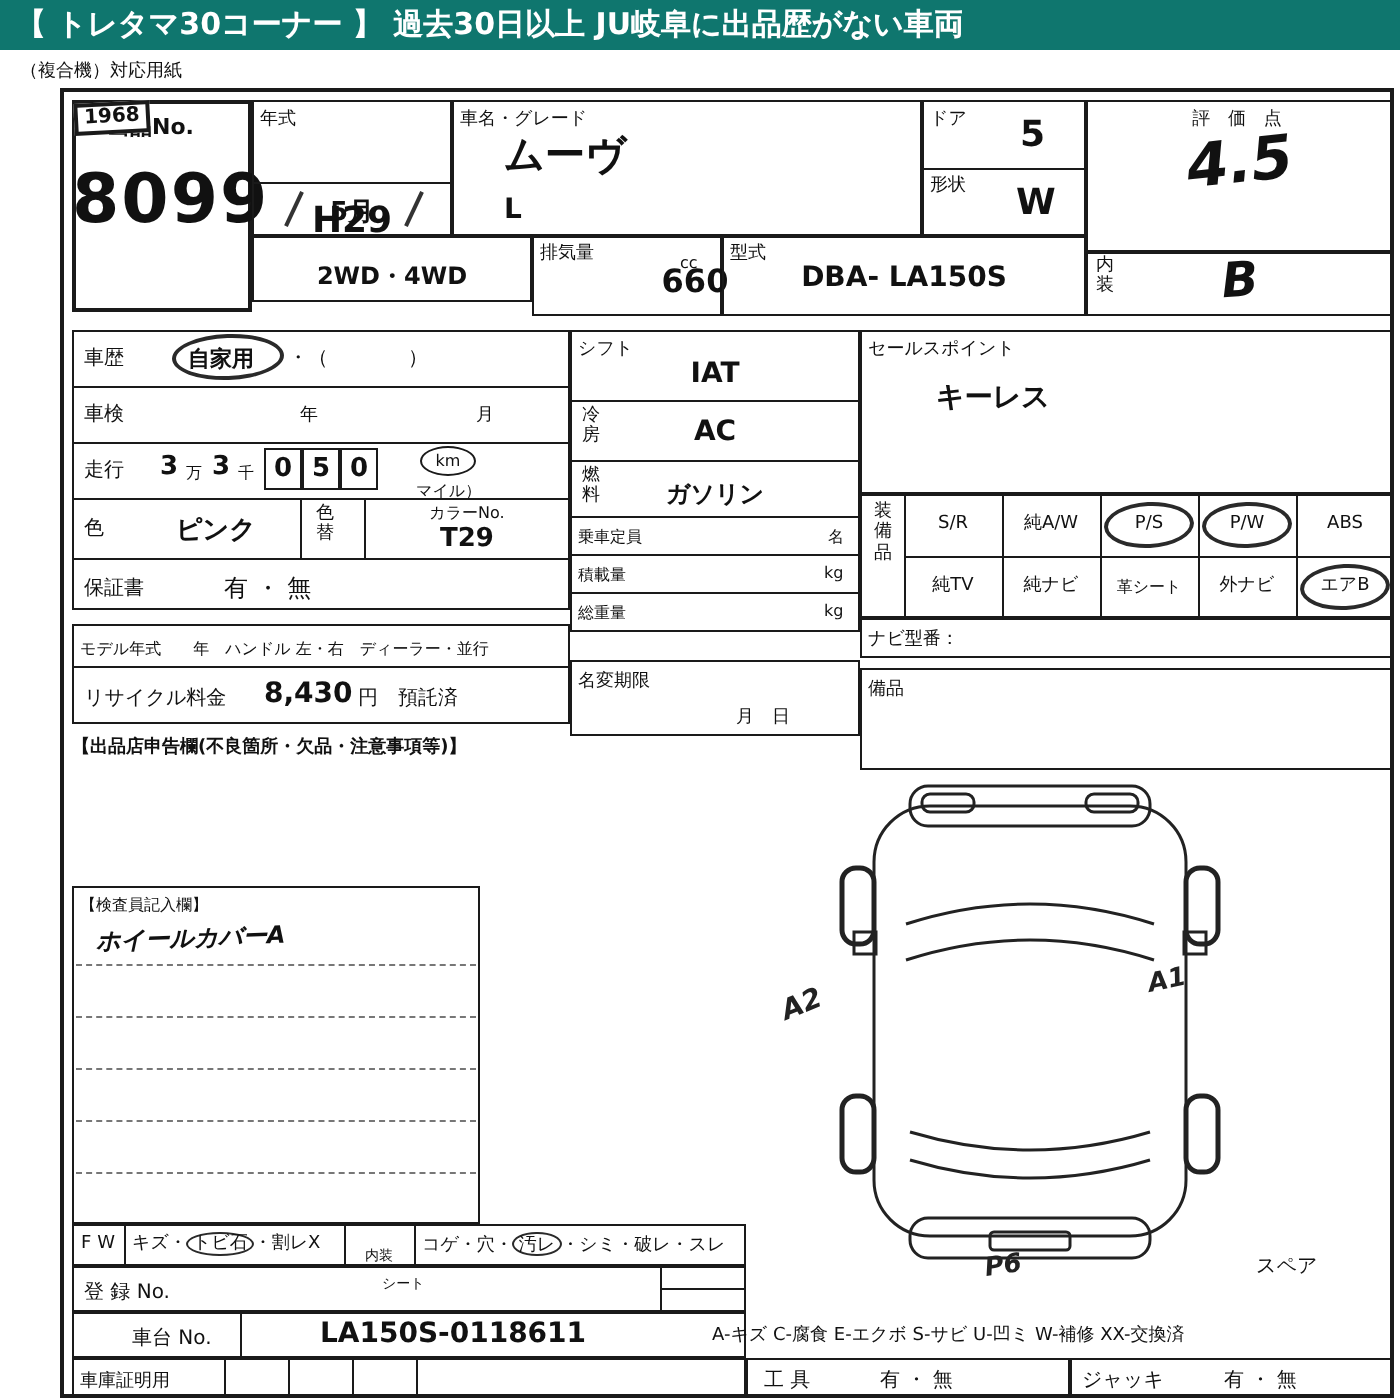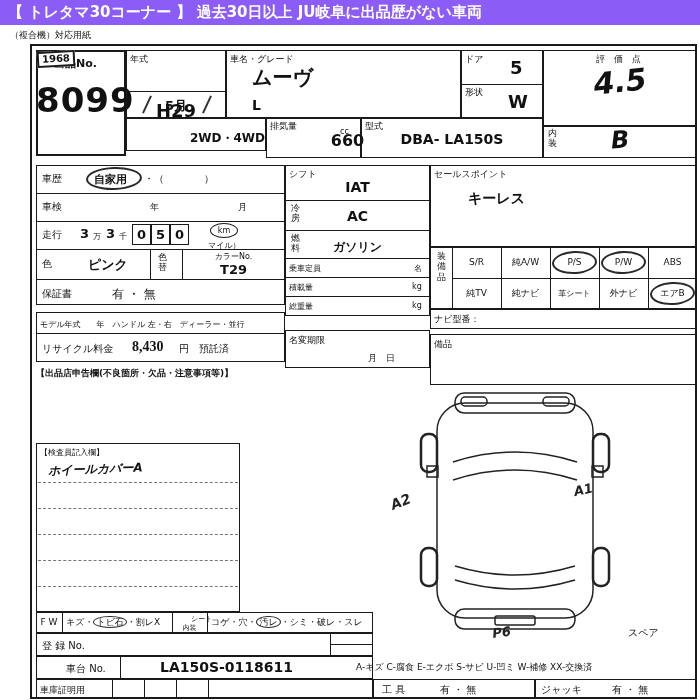--- a/index.html
+++ b/index.html
@@ -16,21 +16,21 @@
   .oval{position:absolute;border:2px solid #2a2a2a;border-radius:50%;}
   .circ{border:1.5px solid #2a2a2a;border-radius:50%;padding:0 2px;}
   .ctr{text-align:center;}
   .f7{font-size:7px;}.f8{font-size:8px;}.f9{font-size:9px;}.f10{font-size:10px;}
   .f11{font-size:11px;}.f12{font-size:12px;}.f13{font-size:13px;}.f14{font-size:14px;}
   .f15{font-size:16px;margin-left:44px;}.f18{font-size:18px;}.f20{font-size:20px;}
 </style>
 </head>
 <body>
 
-<div class="t" style="left:0;top:0;width:700px;height:25px;background:#8b5cf6;color:#fff;font-size:15px;font-weight:bold;line-height:25px;padding-left:8px;">【 トレタマ30コーナー 】 過去30日以上 JU岐阜に出品歴がない車両</div>
+<div class="t" style="left:0;top:0;width:700px;height:25px;background:#0f766e;color:#fff;font-size:15px;font-weight:bold;line-height:25px;padding-left:8px;">【 トレタマ30コーナー 】 過去30日以上 JU岐阜に出品歴がない車両</div>
 <div class="t f9" style="left:10px;top:29px;">（複合機）対応用紙</div>
 
 <div class="c" style="left:30px;top:44px;width:667px;height:655px;border-width:2px;"></div>
 
 <div class="c" style="left:36px;top:50px;width:90px;height:106px;border-width:2px;"></div>
 <div class="t f11 b" style="left:54px;top:56px;">出品No.</div>
 <div class="c f10 b ctr" style="left:37px;top:51px;width:38px;height:16px;border-width:2px;line-height:12px;background:#fff;transform:rotate(-3deg);z-index:3;">1968</div>
 <div class="t b ctr" style="left:36px;top:80px;width:90px;font-size:34px;letter-spacing:1px;">8099</div>
 
 <div class="c" style="left:126px;top:50px;width:100px;height:68px;"></div>
@@ -50,21 +50,21 @@
 <div class="t f9" style="left:465px;top:53px;">ドア</div>
 <div class="t f18 b" style="left:510px;top:57px;">5</div>
 <div class="ln" style="left:461px;top:84px;width:82px;height:1px;"></div>
 <div class="t f9" style="left:465px;top:86px;">形状</div>
 <div class="t f18 b" style="left:508px;top:91px;">W</div>
 
 <div class="c" style="left:543px;top:50px;width:154px;height:76px;"></div>
 <div class="t f9 ctr" style="left:543px;top:53px;width:154px;letter-spacing:3px;">評 価 点</div>
 <div class="t b hw ctr" style="left:543px;top:64px;width:154px;font-size:30px;transform:rotate(-6deg);">4.5</div>
 
-<div class="c f12 b ctr" style="left:126px;top:118px;width:140px;height:33px;line-height:38px;text-align:right;">2WD・4WD</div>
+<div class="c f12 b ctr" style="left:126px;top:118px;width:140px;height:33px;line-height:38px;">2WD・4WD</div>
 <div class="c" style="left:266px;top:118px;width:95px;height:40px;"></div>
 <div class="t f9" style="left:270px;top:120px;">排気量</div>
 <div class="t f15 b ctr" style="left:266px;top:131px;width:75px;">660</div>
 <div class="t f8" style="left:340px;top:127px;">cc</div>
 <div class="c" style="left:361px;top:118px;width:182px;height:40px;"></div>
 <div class="t f9" style="left:365px;top:120px;">型式</div>
 <div class="t f14 b ctr" style="left:361px;top:131px;width:182px;">DBA- LA150S</div>
 
 <div class="c" style="left:543px;top:126px;width:154px;height:32px;"></div>
 <div class="t f9 vt" style="left:548px;top:128px;">内装</div>
@@ -104,21 +104,21 @@
 <div class="t f8 ctr" style="left:182px;top:251px;width:103px;">カラーNo.</div>
 <div class="t f13 b ctr" style="left:182px;top:262px;width:103px;">T29</div>
 
 <div class="t f10" style="left:42px;top:287px;">保証書</div>
 <div class="t f12" style="left:112px;top:286px;">有 ・ 無</div>
 
 <div class="c" style="left:36px;top:312px;width:249px;height:50px;"></div>
 <div class="ln" style="left:36px;top:333px;width:249px;height:1px;"></div>
 <div class="t f8" style="left:40px;top:319px;">モデル年式　　年　ハンドル 左・右　ディーラー・並行</div>
 <div class="t f10" style="left:42px;top:342px;">リサイクル料金</div>
-<div class="t f14 b" style="left:132px;top:339px;font-family:Liberation Serif, serif;">8,430</div>
+<div class="t f14 b" style="left:132px;top:339px;">8,430</div>
 <div class="t f10" style="left:179px;top:342px;">円</div>
 <div class="t f10" style="left:199px;top:342px;">預託済</div>
 <div class="t f9 b" style="left:36px;top:367px;">【出品店申告欄(不良箇所・欠品・注意事項等)】</div>
 
 <div class="c" style="left:285px;top:165px;width:145px;height:151px;"></div>
 <div class="ln" style="left:285px;top:200px;width:145px;height:1px;"></div>
 <div class="ln" style="left:285px;top:230px;width:145px;height:1px;"></div>
 <div class="ln" style="left:285px;top:258px;width:145px;height:1px;"></div>
 <div class="ln" style="left:285px;top:277px;width:145px;height:1px;"></div>
 <div class="ln" style="left:285px;top:296px;width:145px;height:1px;"></div>
@@ -211,21 +211,21 @@
 </svg>
 
 <div class="c" style="left:36px;top:612px;width:337px;height:21px;"></div>
 <div class="ln" style="left:62px;top:612px;width:1px;height:21px;"></div>
 <div class="ln" style="left:172px;top:612px;width:1px;height:21px;"></div>
 <div class="ln" style="left:207px;top:612px;width:1px;height:21px;"></div>
 <div class="t f9 ctr" style="left:36px;top:612px;width:26px;line-height:21px;">F W</div>
 <div class="t f9" style="left:66px;top:612px;line-height:21px;">
   <span>キズ・</span><span class="circ">トビ石</span><span>・割レX</span>
 </div>
-<div class="t f7 ctr" style="left:172px;top:614px;width:35px;padding-left:19px;">シート</div>
+<div class="t f7 ctr" style="left:172px;top:637px;width:35px;padding-left:19px;">シート</div>
 <div class="t f7 ctr" style="left:172px;top:623px;width:35px;">内装</div>
 <div class="t f9" style="left:211px;top:612px;line-height:21px;font-family:Liberation Serif, serif;">
   <span>コゲ・穴・</span><span class="circ">汚レ</span><span>・シミ・破レ・スレ</span>
 </div>
 
 <div class="c" style="left:36px;top:633px;width:337px;height:23px;"></div>
 <div class="t f10" style="left:42px;top:639px;">登 録 No.</div>
 <div class="ln" style="left:330px;top:633px;width:1px;height:23px;"></div>
 <div class="ln" style="left:330px;top:644px;width:43px;height:1px;"></div>
 

